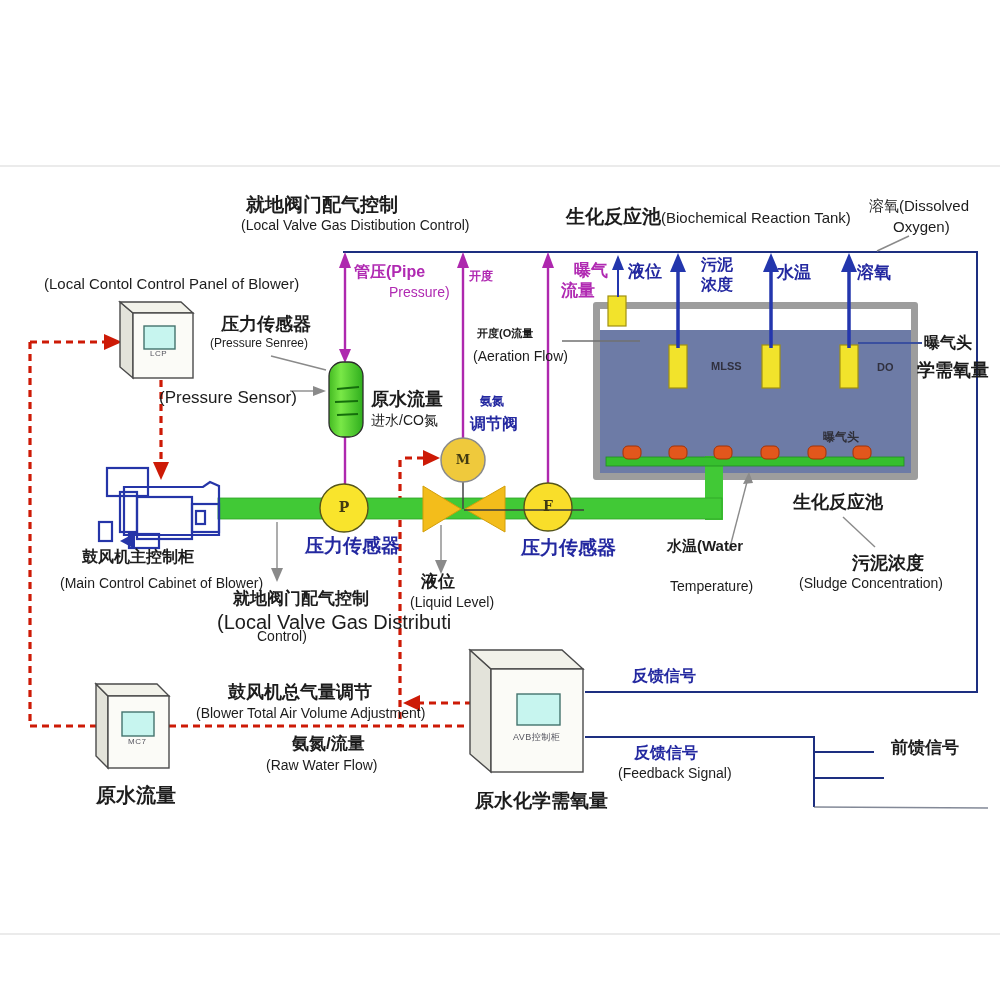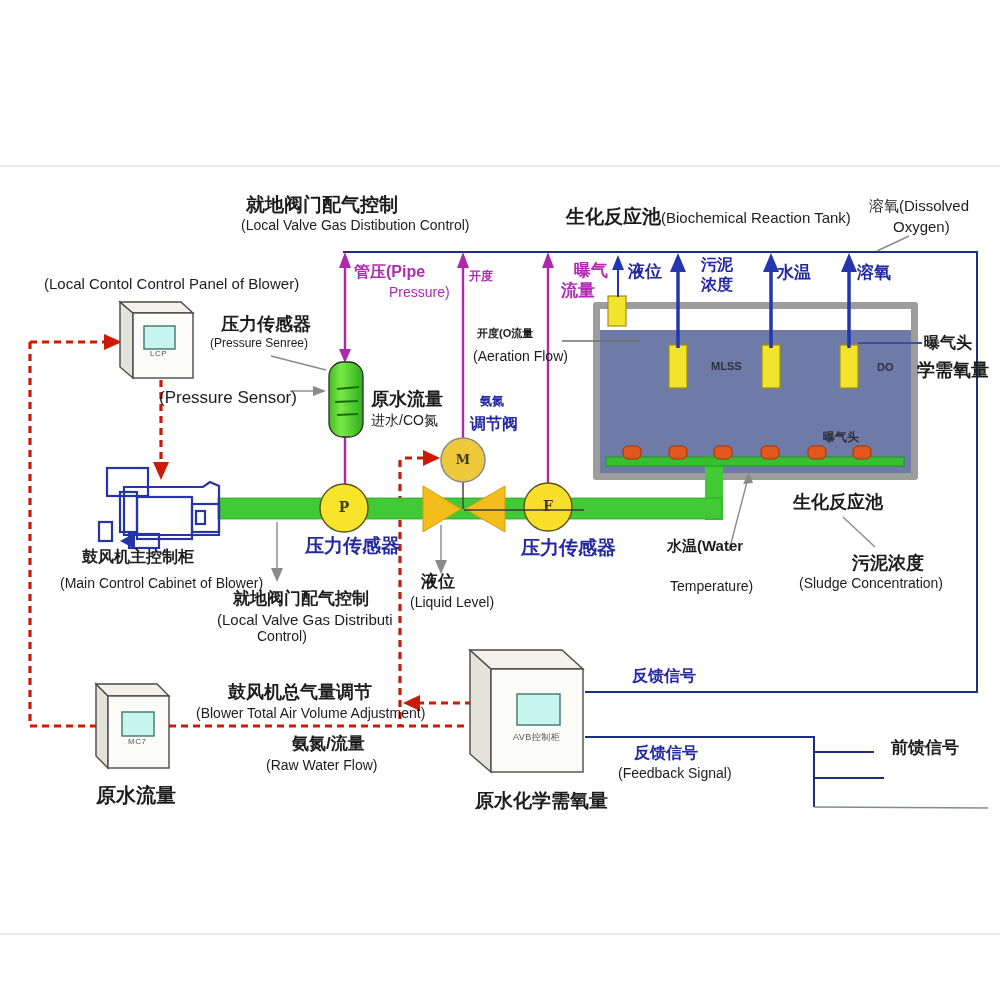--- a/index.html
+++ b/index.html
@@ -226,21 +226,21 @@
 <div class="devletter" style="left:548px;top:507px;font-size:14px">F</div>
 <div class="devletter" style="left:463px;top:460px;font-size:13px">M</div>
 
 <div class="lb b navy" style="left:305px;top:536px;font-size:19px">压力传感器</div>
 <div class="lb b navy" style="left:521px;top:538px;font-size:19px">压力传感器</div>
 
 <div class="lb b" style="left:82px;top:549px;font-size:16px">鼓风机主控制柜</div>
 <div class="lb" style="left:60px;top:576px;font-size:14px">(Main Control Cabinet of Blower)</div>
 
 <div class="lb b" style="left:233px;top:590px;font-size:17px">就地阀门配气控制</div>
-<div class="lb" style="left:217px;top:612px;font-size:15px">(Local Valve Gas Distributi</div>
+<div class="lb" style="left:217px;top:612px;font-size:20px">(Local Valve Gas Distributi</div>
 <div class="lb" style="left:257px;top:629px;font-size:14px">Control)</div>
 
 <div class="lb b" style="left:421px;top:573px;font-size:17px">液位</div>
 <div class="lb" style="left:410px;top:595px;font-size:14px">(Liquid Level)</div>
 
 <div class="lb b" style="left:793px;top:493px;font-size:18px">生化反应池</div>
 <div class="lb b" style="left:667px;top:538px;font-size:15px">水温(Water</div>
 <div class="lb" style="left:670px;top:579px;font-size:14px">Temperature)</div>
 <div class="lb b" style="left:852px;top:554px;font-size:18px">污泥浓度</div>
 <div class="lb" style="left:799px;top:576px;font-size:14px">(Sludge Concentration)</div>

